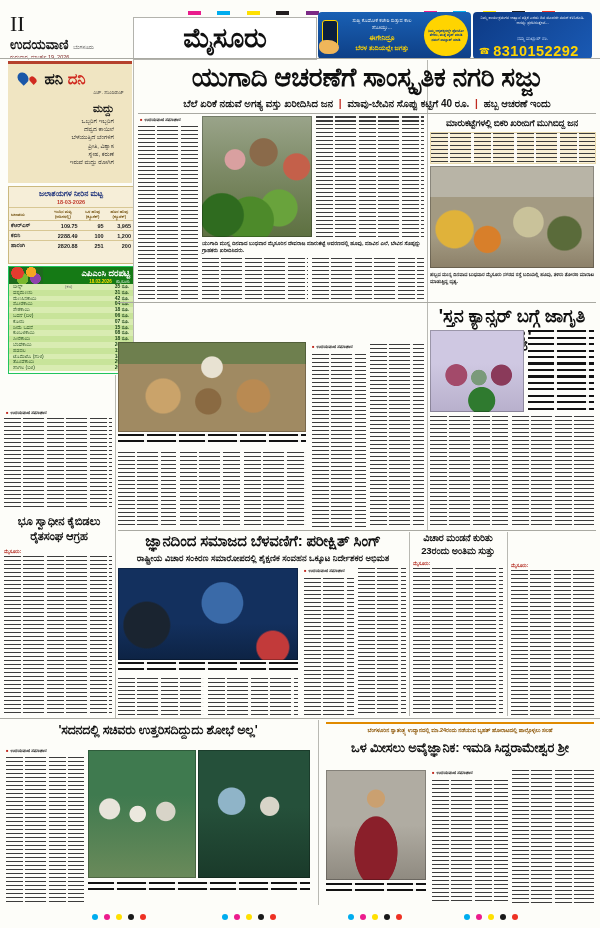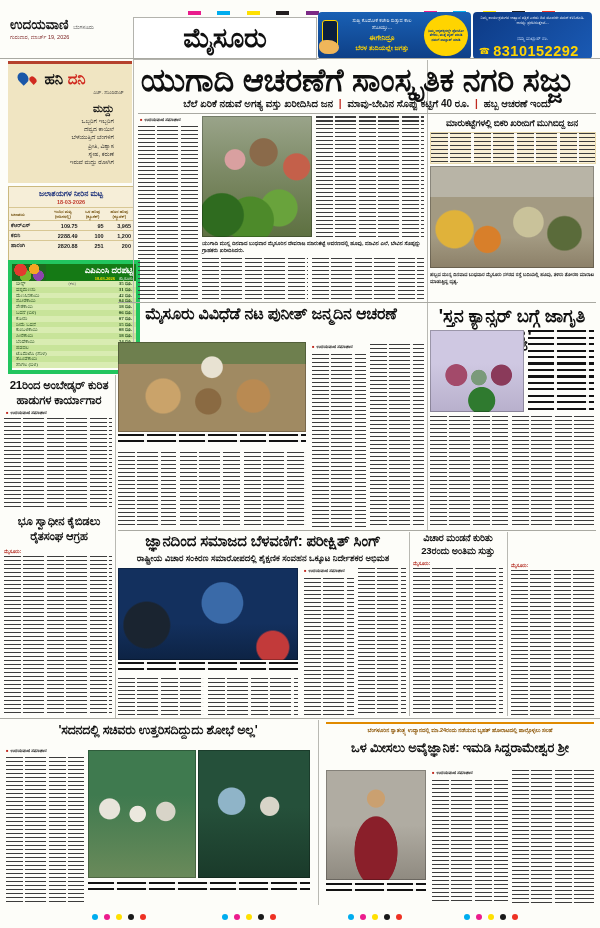--- a/index.html
+++ b/index.html
@@ -106,20 +106,21 @@
   </div>
   <div class="abs" style="left:424px;top:1px;">
     <span class="regmark" style="background:#e91c8c"></span>
     <span class="regmark" style="background:#00adef;margin-left:12px"></span>
     <span class="regmark" style="background:#ffe000;margin-left:12px"></span>
     <span class="regmark" style="background:#231f20;margin-left:12px"></span>
     <span class="regmark" style="background:#ee3124;margin-left:12px"></span>
   </div>
 
   <div class="abs" style="left:10px;top:14px;width:120px;height:44px;">
+    <div style="font-family:'Liberation Serif',serif;font-size:22px;line-height:20px;">II</div>
     <div style="margin-top:1px;">
       <span class="b" style="font-size:13.5px;">ಉದಯವಾಣಿ</span>
       <span style="font-size:5.5px;color:#444;">ಬೆಂಗಳೂರು</span>
     </div>
     <div style="font-size:5.5px;color:#7a2020;margin-top:1px;">ಗುರುವಾರ, ಮಾರ್ಚ್ 19, 2026</div>
   </div>
 
   <div class="abs citybox" style="left:133px;top:17px;width:182px;height:41px;">
     <span class="headline" style="font-size:27px;">ಮೈಸೂರು</span>
   </div>
@@ -190,21 +191,21 @@
         <div>ಒಬ್ಬರಿಗೆ ಇಬ್ಬರಿಗೆ</div>
         <div>ದೆವ್ವದ ಕಾಯಿಲೆ</div>
         <div>ಬೆಳೆಯುತ್ತಿದೆ ಬೆಂಗಳಿಗೆ</div>
         <div>ಪ್ರೀತಿ, ವಿಶ್ವಾಸ</div>
         <div>ಸ್ನೇಹ, ಕರುಣೆ</div>
         <div>ಇರುವೆ ಮದ್ದು ರೋಗಿಗೆ</div>
       </div>
     </div>
   </div>
 
-  <div class="abs" style="left:8px;top:260px;width:124px;height:106px;border:4px solid #22c55e;font-family:Liberation Serif, serif;">
+  <div class="abs" style="left:8px;top:266px;width:124px;height:106px;border:1px solid #22c55e;">
     <div class="apmc-head" style="height:17px;">
       <div class="vegthumb" style="width:34px;height:17px;"></div>
       <div style="flex:1;padding:1px 3px;">
         <div class="b rt" style="font-size:8.5px;">ಎಪಿಎಂಸಿ ದರಪಟ್ಟಿ</div>
         <div class="rt" style="font-size:4.5px;">
           <span style="color:#ffe000;font-weight:bold;">18.03.2026</span>
           <span style="color:#fff;margin-left:3px;">ಮೈಸೂರು</span>
         </div>
       </div>
     </div>
@@ -266,33 +267,32 @@
           <span>ತೊಂಡೆಕಾಯಿ</span>
           <span class="b">20 ರೂ.</span>
         </div>
       <div class="apmc-row">
           <span>ಹಾಗಲ (ಬಿಳಿ)</span>
           <span class="b">20 ರೂ.</span>
         </div>
     </div>
   </div>
 
-  <div class="abs ctr headline" style="left:4px;top:378px;width:110px;font-size:11.5px;line-height:15px;">21ರಿಂದ ಅಂಬೇಡ್ಕರ್ ಕುರಿತ ಹಾಡುಗಳ ಕಾರ್ಯಾಗಾರ</div>
   <div class="abs credit" style="left:6px;top:410px;"><span class="sq">■</span><span>ಉದಯವಾಣಿ ಸಮಾಚಾರ</span></div>
   <div class="abs sim" style="left:4px;top:418px;width:108px;height:92px;"></div>
 
   <div class="abs ctr headline" style="left:4px;top:514px;width:110px;font-size:11.5px;line-height:15px;">ಭೂ ಸ್ವಾಧೀನ ಕೈಬಿಡಲು ರೈತಸಂಘ ಆಗ್ರಹ</div>
   <div class="abs dateline" style="left:4px;top:548px;">ಮೈಸೂರು:</div>
   <div class="abs sim" style="left:4px;top:556px;width:108px;height:158px;"></div>
 
   <div class="abs vline" style="left:133px;top:60px;height:315px;"></div>
   <div class="abs vline" style="left:115px;top:375px;height:343px;"></div>
   <div class="abs vline" style="left:427px;top:60px;height:470px;"></div>
 
-  <div class="abs ctr headline" style="left:128px;top:62px;width:458px;font-size:32px;">ಯುಗಾದಿ ಆಚರಣೆಗೆ ಸಾಂಸ್ಕೃತಿಕ ನಗರಿ ಸಜ್ಜು</div>
+  <div class="abs ctr headline" style="left:138px;top:62px;width:458px;font-size:26px;">ಯುಗಾದಿ ಆಚರಣೆಗೆ ಸಾಂಸ್ಕೃತಿಕ ನಗರಿ ಸಜ್ಜು</div>
   <div class="abs ctr b" style="left:138px;top:98px;width:458px;font-size:10px;">
     <span>ಬೆಲೆ ಏರಿಕೆ ನಡುವೆ ಅಗತ್ಯ ವಸ್ತು ಖರೀದಿಸಿದ ಜನ</span>
     <span style="color:#c02a21;margin:0 3px;">|</span>
     <span>ಮಾವು-ಬೇವಿನ ಸೊಪ್ಪು ಕಟ್ಟಿಗೆ 40 ರೂ.</span>
     <span style="color:#c02a21;margin:0 3px;">|</span>
     <span>ಹಬ್ಬ ಆಚರಣೆ ಇಂದು</span>
   </div>
   <div class="abs hline" style="left:138px;top:113px;width:458px;"></div>
 
   <div class="abs credit" style="left:140px;top:117px;"><span class="sq">■</span><span>ಉದಯವಾಣಿ ಸಮಾಚಾರ</span></div>
@@ -303,21 +303,20 @@
   <div class="abs sim" style="left:202px;top:258px;width:106px;height:42px;"></div>
   <div class="abs sim" style="left:312px;top:258px;width:112px;height:42px;"></div>
 
   <div class="abs ctr headline" style="left:430px;top:118px;width:164px;font-size:9px;">ಮಾರುಕಟ್ಟೆಗಳಲ್ಲಿ ಬಿಕರಿ ಖರೀದಿಗೆ ಮುಗಿಬಿದ್ದ ಜನ</div>
   <div class="abs sim" style="left:430px;top:132px;width:164px;height:30px;background-color:#f8efd4;box-shadow:inset 0 0 0 12px rgba(248,239,212,.0);padding:0;border:1px solid #e7d9ae;"></div>
   <div class="abs photo photo2" style="left:430px;top:166px;width:164px;height:102px;"></div>
   <div class="abs b" style="left:430px;top:271px;width:164px;font-size:5px;line-height:6.5px;color:#111;">ಹಬ್ಬದ ಮುನ್ನ ದಿನವಾದ ಬುಧವಾರ ಮೈಸೂರು ನಗರದ ರಸ್ತೆ ಬದಿಯಲ್ಲಿ ಹೂವು, ತಳಿರು ತೋರಣ ಮಾರಾಟ ಮಾಡುತ್ತಿದ್ದ ದೃಶ್ಯ.</div>
 
   <div class="abs hline" style="left:118px;top:302px;width:478px;"></div>
 
-  <div class="abs ctr headline" style="left:118px;top:305px;width:306px;font-size:16px;">ಮೈಸೂರು ವಿವಿಧೆಡೆ ನಟ ಪುನೀತ್ ಜನ್ಮದಿನ ಆಚರಣೆ</div>
   <div class="abs photo photo3" style="left:118px;top:342px;width:188px;height:90px;"></div>
   <div class="abs credit" style="left:312px;top:344px;"><span class="sq">■</span><span>ಉದಯವಾಣಿ ಸಮಾಚಾರ</span></div>
   <div class="abs sim" style="left:312px;top:354px;width:54px;height:174px;"></div>
   <div class="abs sim" style="left:370px;top:344px;width:54px;height:184px;"></div>
   <div class="abs simb" style="left:118px;top:434px;width:188px;height:13px;"></div>
   <div class="abs sim" style="left:118px;top:452px;width:58px;height:76px;"></div>
   <div class="abs sim" style="left:180px;top:452px;width:60px;height:76px;"></div>
   <div class="abs sim" style="left:244px;top:452px;width:62px;height:76px;"></div>
 
   <div class="abs ctr headline" style="left:430px;top:306px;width:164px;font-size:18px;">'ಸ್ತನ ಕ್ಯಾನ್ಸರ್ ಬಗ್ಗೆ ಜಾಗೃತಿ ಅವಶ್ಯ'</div>

